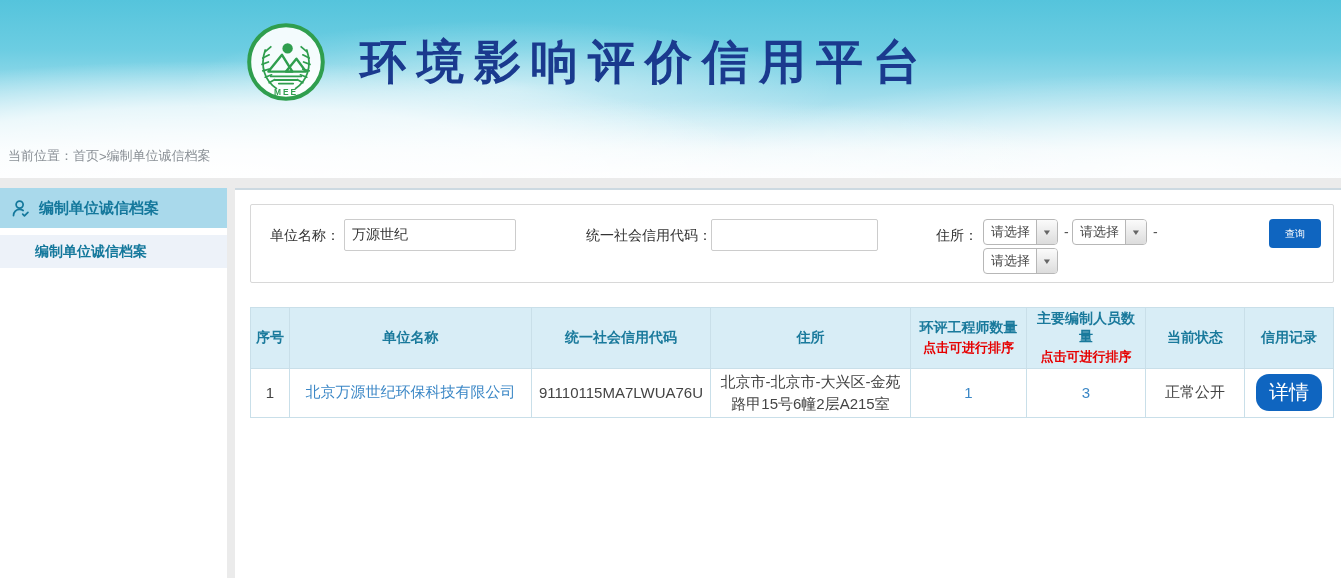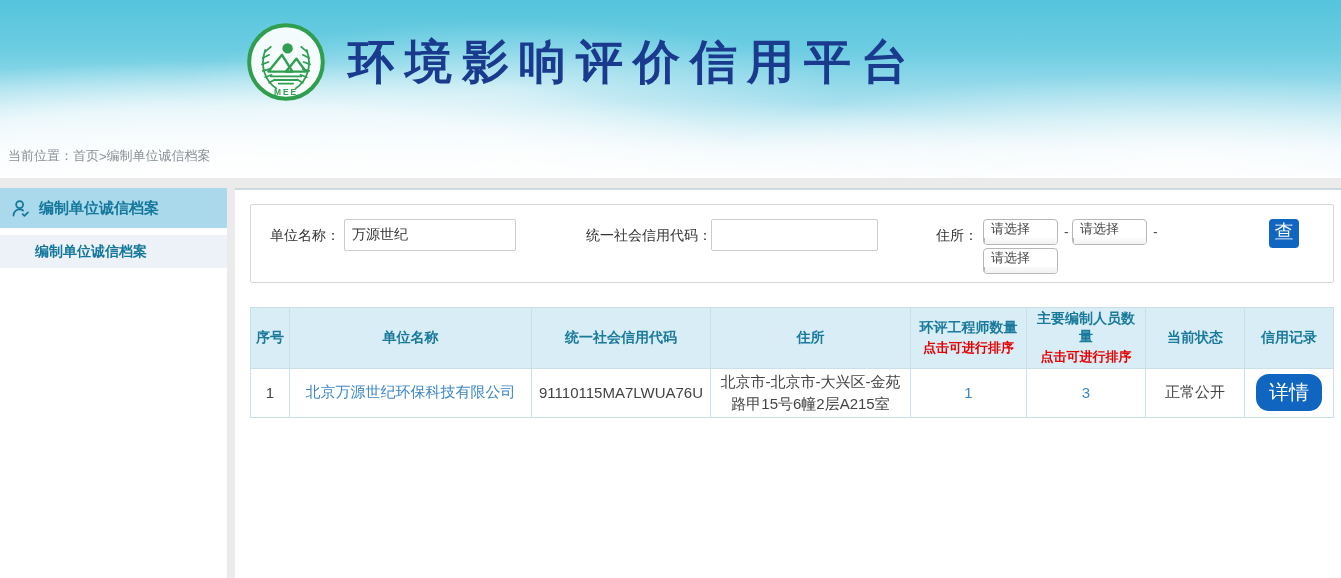--- a/index.html
+++ b/index.html
@@ -17,21 +17,21 @@
     background:
       radial-gradient(55% 85% at 16% 98%, rgba(255,255,255,0.95) 0%, rgba(255,255,255,0.7) 45%, rgba(255,255,255,0) 75%),
       radial-gradient(48% 80% at 52% 112%, rgba(255,255,255,0.95) 0%, rgba(255,255,255,0) 70%),
       radial-gradient(50% 75% at 88% 95%, rgba(255,255,255,0.85) 0%, rgba(255,255,255,0) 72%),
       radial-gradient(35% 55% at 38% 50%, rgba(255,255,255,0.5) 0%, rgba(255,255,255,0) 70%),
       linear-gradient(180deg, #55c4dc 0%, #6ccde2 28%, #a8e0ee 58%, #e9f6fa 84%, #f8fcfe 100%);
   }
   .brand { position: absolute; left: 246px; top: 22px; display: flex; align-items: center; }
   .logo { width: 80px; height: 80px; flex: 0 0 80px; }
   .site-title {
-    margin-left: 22px; font-size: 47px; font-weight: 900;
+    margin-left: 34px; font-size: 47px; font-weight: 900;
     color: #1a3a8e; letter-spacing: 10px; white-space: nowrap;
   }
   .breadcrumb {
     position: absolute; left: 8px; bottom: 13px;
     font-size: 13px; color: #8a9096; display: flex; align-items: center;
   }
   .breadcrumb .crumb-link { color: #8a9096; text-decoration: none; cursor: pointer; }
 
   
   .content {
@@ -62,34 +62,34 @@
   }
   .search-panel .f-label { position: absolute; font-size: 14px; color: #333; white-space: nowrap; }
   .text-input {
     position: absolute; height: 32px; border: 1px solid #ccc; border-radius: 2px;
     font-family: "Liberation Sans", sans-serif; font-size: 14px; color: #333;
     padding: 0 7px; outline: none; background: #fff;
   }
   .sel {
     position: absolute; width: 75px; height: 26px; border: 1px solid #b7b7b7;
     border-radius: 4px; background: #fff; display: flex; align-items: stretch;
-    overflow: hidden; cursor: pointer; flex-direction: column;
+    overflow: hidden; cursor: pointer;
   }
   .sel .sel-text { flex: 1; font-size: 13px; color: #444; display: flex; align-items: center; padding-left: 7px; }
   .sel .sel-arrow {
     flex: 0 0 21px; border-left: 1px solid #b7b7b7;
     background: linear-gradient(180deg, #fbfbfb, #dcdcdc);
     display: flex; align-items: center; justify-content: center;
   }
   .sel .sel-arrow span { font-size: 8px; color: #666; transform: scaleX(1.3); }
   .dash { position: absolute; font-size: 14px; color: #555; }
   .query-btn {
-    position: absolute; left: 1018px; top: 14px; width: 30px; height: 29px;
+    position: absolute; left: 1018px; top: 14px; width: 52px; height: 29px;
     background: #0f65c0; color: #fff; border: 0; border-radius: 4px;
-    font-family: "Liberation Sans", sans-serif; font-size: 19px; cursor: pointer;
+    font-family: "Liberation Sans", sans-serif; font-size: 10px; cursor: pointer;
   }
 
   
   table.results {
     margin-top: 24px; width: 100%; border-collapse: collapse; table-layout: fixed;
   }
   table.results th, table.results td {
     border: 1px solid #c9dfe9; text-align: center; vertical-align: middle;
   }
   table.results th {

